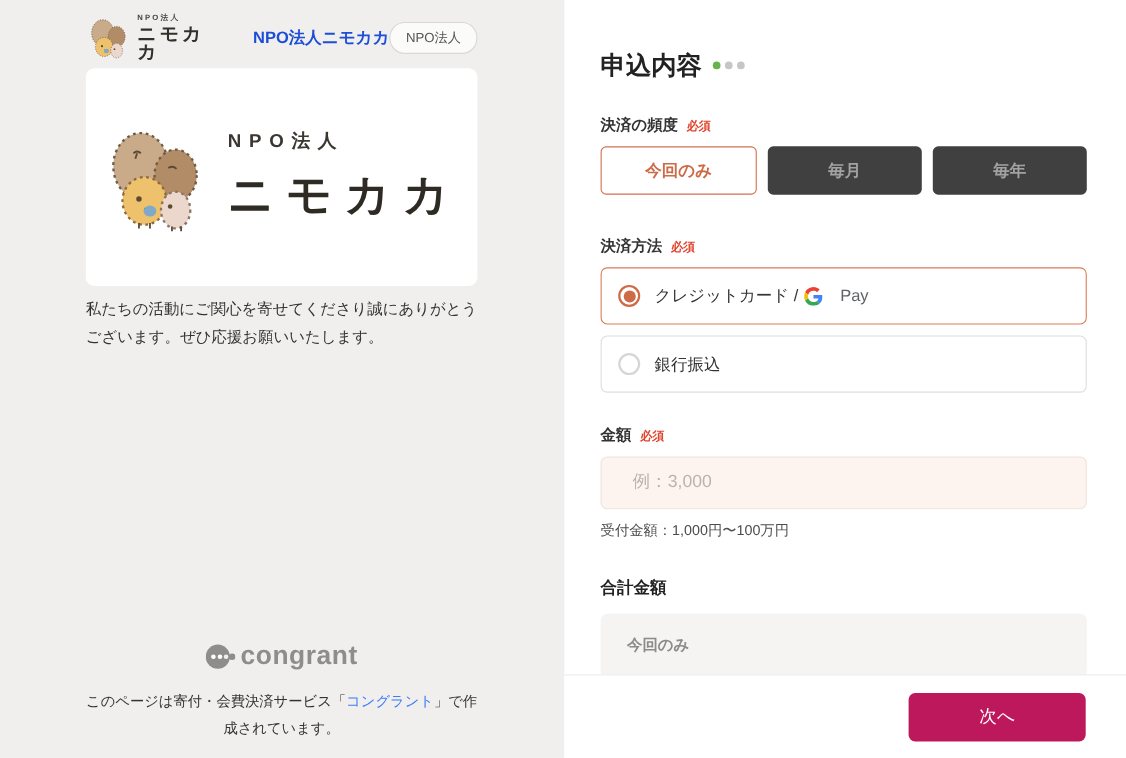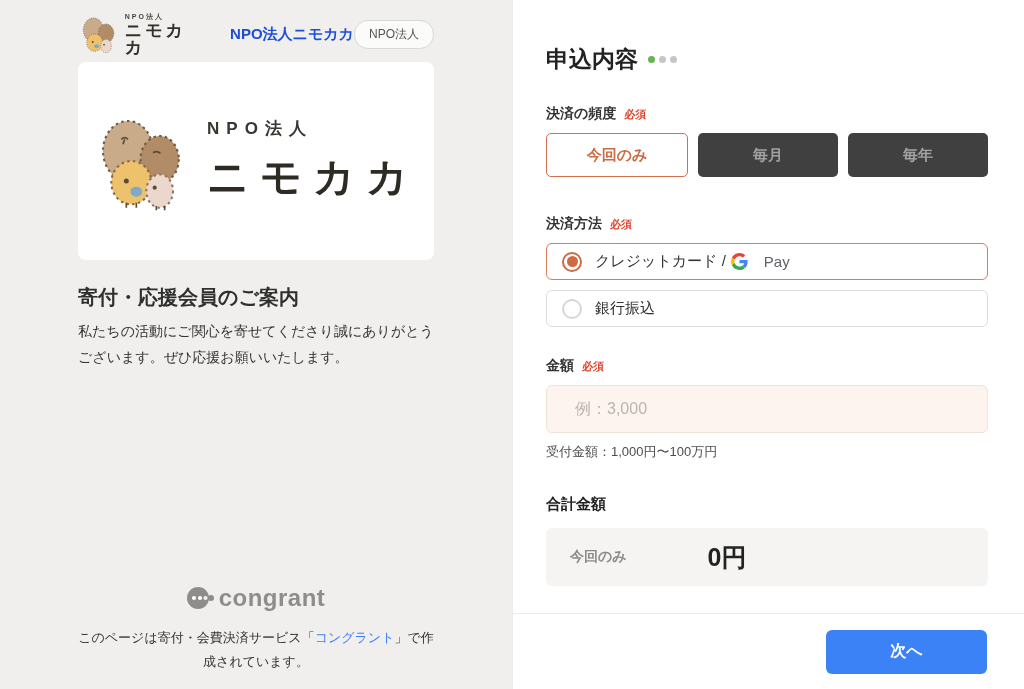--- a/index.html
+++ b/index.html
@@ -97,21 +97,21 @@
     cursor: pointer;
   }
   .freq-btn.selected {
     background: #fff; color: #cc6b46;
     border: 1px solid #d1704e;
   }
 
   .method-section { margin-top: 38px; }
   .method-option {
     margin-top: 10px;
-    height: 37px;
+    height: 52px;
     border: 1px solid #dedede;
     border-radius: 6px;
     background: #fff;
     display: flex; align-items: center;
     padding: 0 15px;
     cursor: pointer;
   }
   .method-option.selected { border-color: #dd7c57; }
   .radio {
     width: 20px; height: 20px; border-radius: 50%;
@@ -160,23 +160,23 @@
   .form-footer {
     position: absolute; left: 0; right: 0; bottom: 0;
     height: 76px;
     background: #fff;
     border-top: 1px solid #ebebea;
     display: flex; align-items: center; justify-content: flex-end;
     padding-right: 37px;
   }
   .next-btn {
     width: 161px; height: 44px;
-    background: #3b82f6;
+    background: #be185d;
     border: none; border-radius: 6px;
-    color: #fff; font-size: 16px; font-weight: bold;
+    color: #fff; font-size: 16px; font-weight: normal;
     font-family: inherit;
     cursor: pointer;
     margin-left: 28px;
   }
 </style>
 </head>
 <body>
 
 <div class="left-panel">
   <div class="left-inner">
@@ -217,21 +217,20 @@
           <ellipse cx="52" cy="97" rx="7" ry="6" fill="#7fa8c9"></ellipse>
           <path d="M40 110 l0 6 M52 110 l0 6 M76 114 l0 5 M86 114 l0 5" stroke="#5d4a35" stroke-width="2"></path>
         </svg>
         <div class="org-card-text">
           <div class="org-card-type">NPO法人</div>
           <div class="org-card-name">ニモカカ</div>
         </div>
       </div>
     </div>
 
-    <div class="left-heading">寄付・応援会員のご案内</div>
     <div class="left-desc">私たちの活動にご関心を寄せてくださり誠にありがとうございます。ぜひ応援お願いいたします。</div>
 
     <div class="left-footer">
       <div class="congrant-logo">
         <svg viewBox="0 0 27 24">
           <circle cx="11" cy="12" r="11" fill="#8e8d8b"></circle>
           <circle cx="24" cy="12" r="3" fill="#8e8d8b"></circle>
           <circle cx="7" cy="12" r="2.1" fill="#ffffff"></circle>
           <circle cx="13" cy="12" r="2.1" fill="#ffffff"></circle>
           <circle cx="18.5" cy="12" r="2.1" fill="#f0efed"></circle>
@@ -304,21 +303,20 @@
         <span class="required-badge">必須</span>
       </div>
       <input class="amount-input" type="text" placeholder="例：3,000" style="">
       <div class="amount-helper">受付金額：1,000円〜100万円</div>
     </div>
 
     <div class="total-section">
       <div class="total-label">合計金額</div>
       <div class="total-box">
         <span class="total-freq">今回のみ</span>
-        <span class="total-value">0円</span>
       </div>
     </div>
 
   </div>
 
   <div class="form-footer">
     <button class="next-btn">次へ</button>
   </div>
 </div>
 

